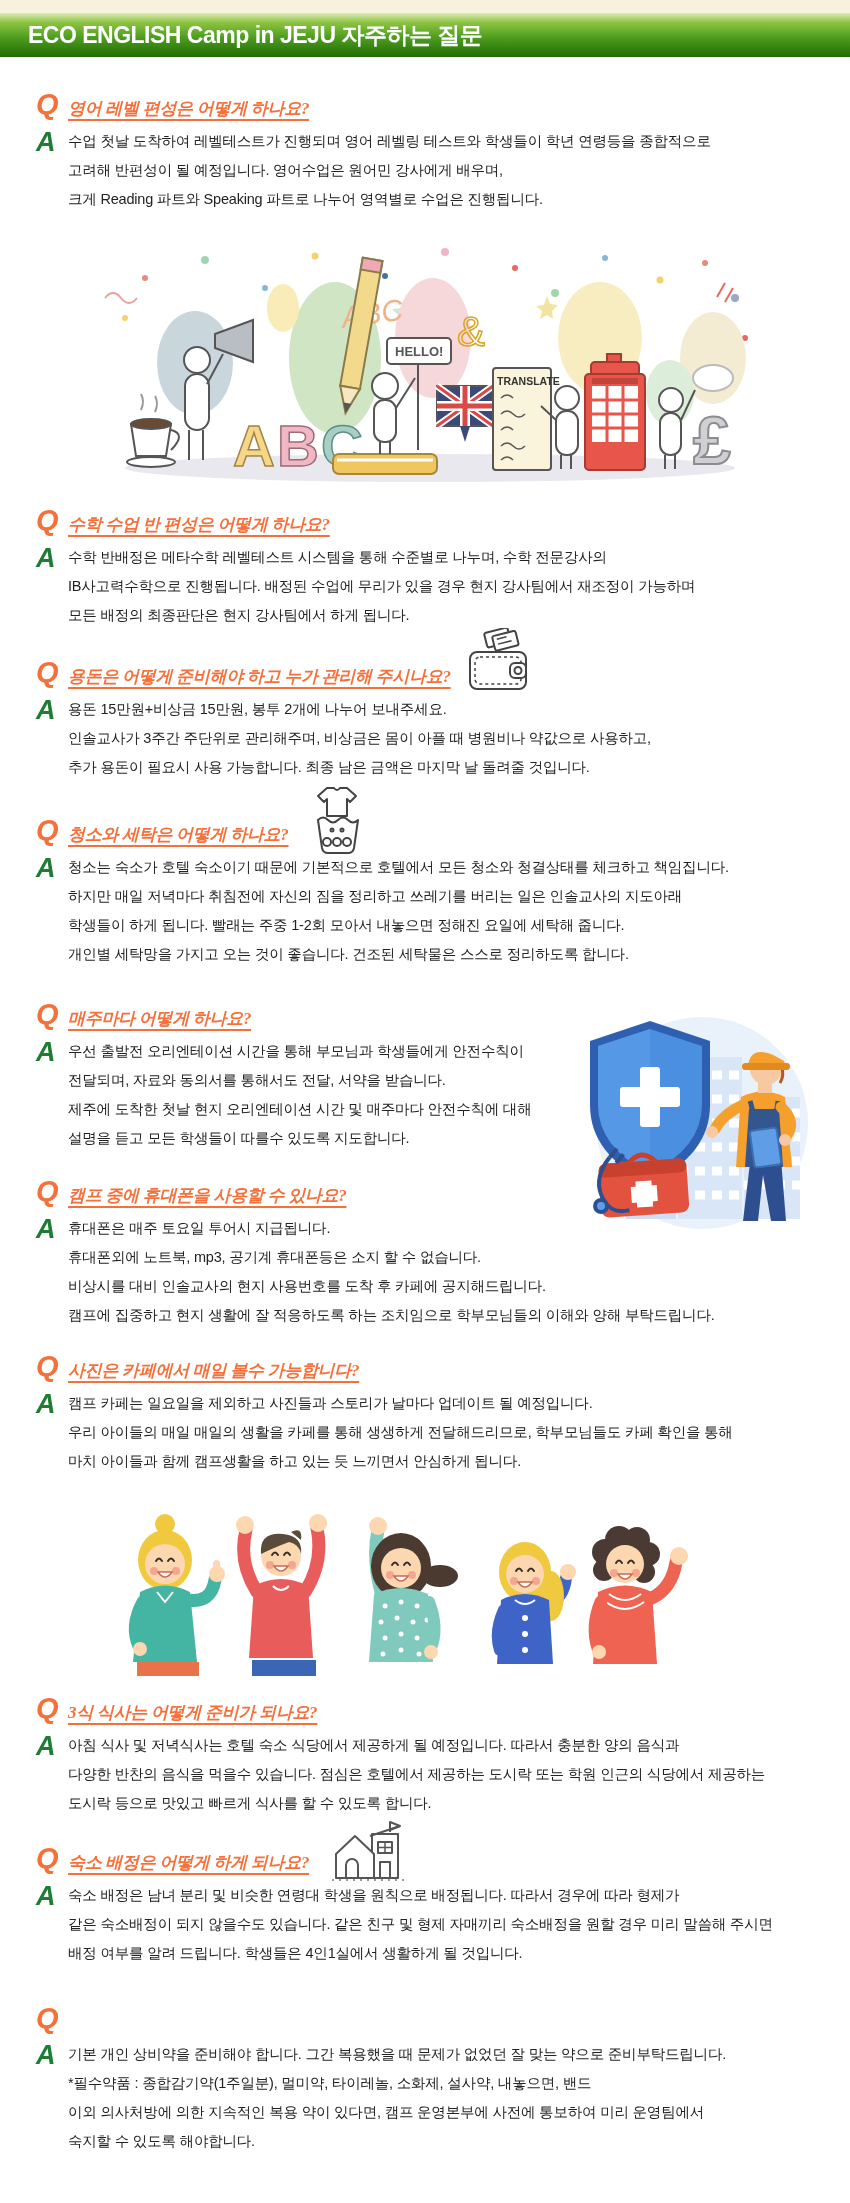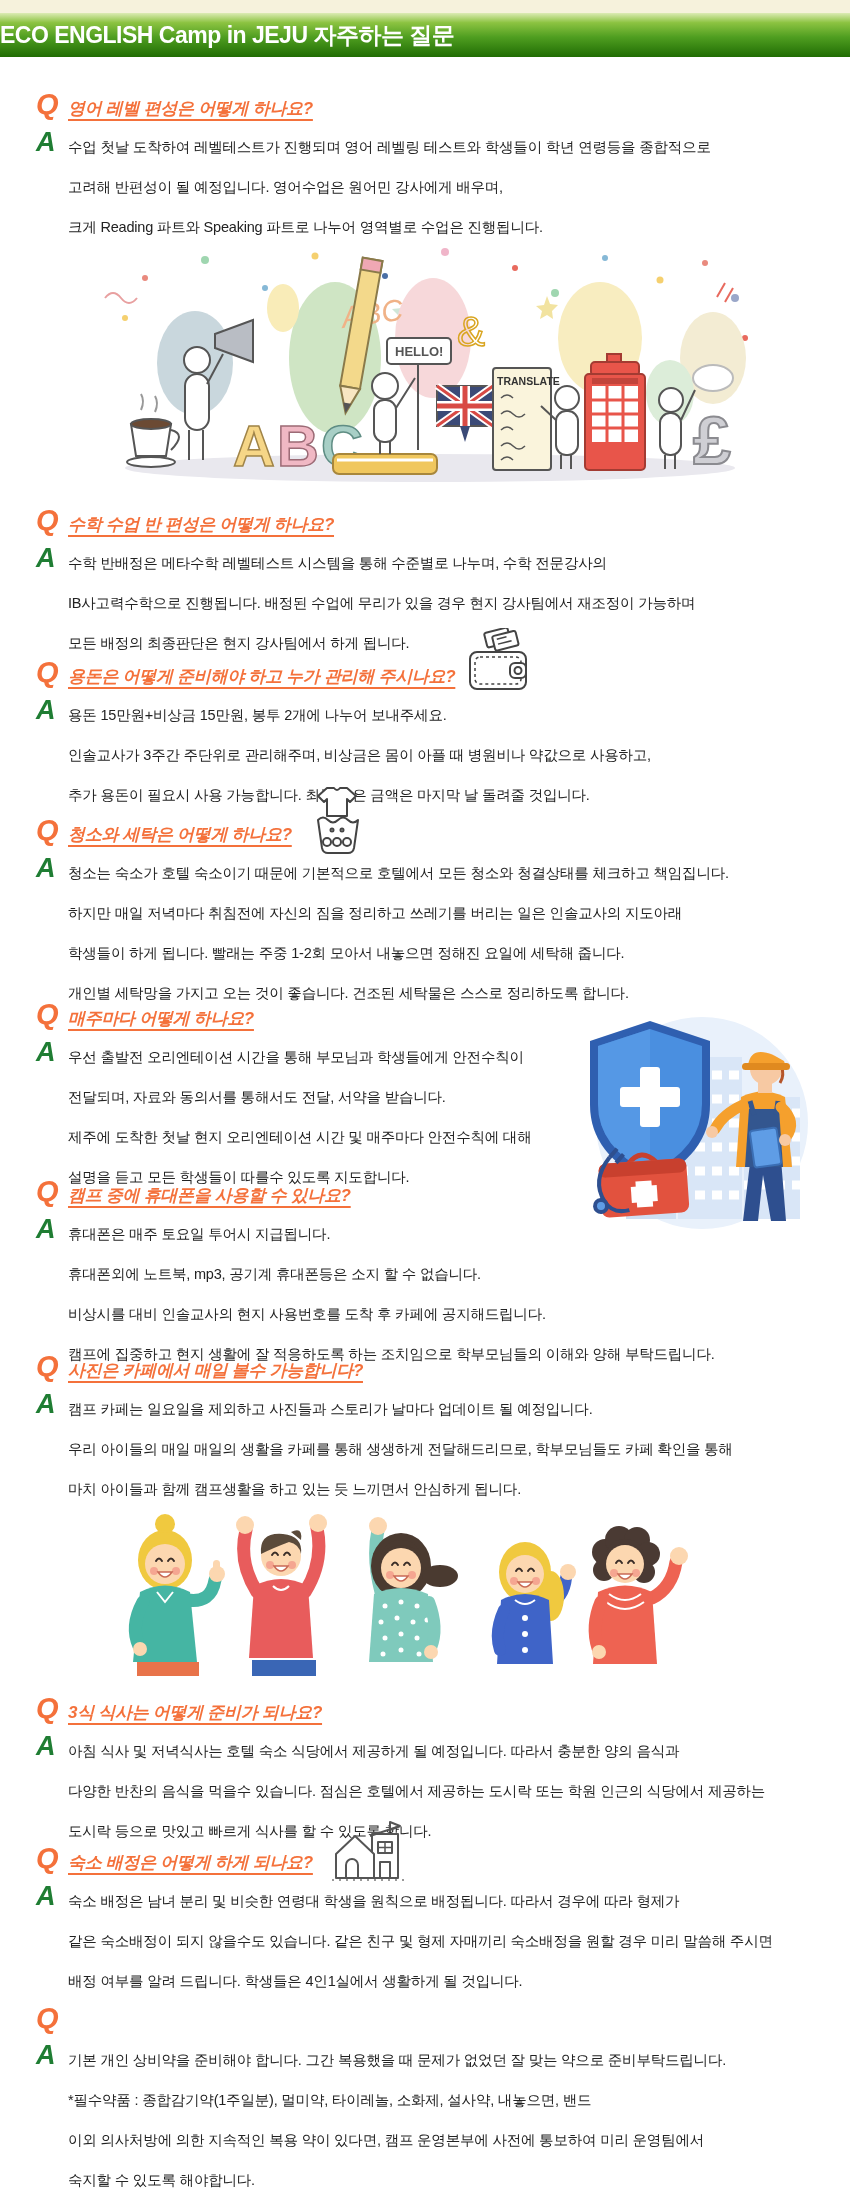--- a/index.html
+++ b/index.html
@@ -2,31 +2,31 @@
 <html><head>
 <meta charset="utf-8">
 <style>
   html,body{margin:0;padding:0;background:#fff;}
   .page{position:relative;width:850px;height:2203px;background:#fff;overflow:hidden;
         font-family:"Liberation Sans","DejaVu Sans",sans-serif;}
   .top-strip{position:absolute;left:0;top:0;width:850px;height:13px;background:#f6f2dc;}
   .banner{position:absolute;left:0;top:13px;width:850px;height:44px;
           background:linear-gradient(180deg,#dcebb4 0%,#8cc341 22%,#4f9e20 55%,#206c04 100%);
           display:flex;align-items:center;}
-  .banner-title{color:#fff;font-size:23px;font-weight:800;letter-spacing:-0.5px;}
+  .banner-title{color:#fff;font-size:23px;font-weight:800;padding-left:28px;letter-spacing:-0.5px;}
   .faq{position:absolute;left:36px;width:790px;}
   .q-row{display:flex;align-items:baseline;}
   .mark{flex:none;width:30px;font-style:italic;font-weight:800;}
   .q-mark{color:#f4713b;font-size:29px;line-height:1;}
   .q-text{color:#f4713b;font-size:17px;font-weight:800;font-style:italic;
           text-decoration:underline;text-underline-offset:5px;text-decoration-thickness:1.5px;
-          letter-spacing:-0.3px;padding-left:2px;}
+          letter-spacing:-0.3px;padding-left:2px;font-family:Liberation Serif, serif;}
   .a-row{display:flex;align-items:flex-start;margin-top:7px;}
   .a-mark{color:#1f7d33;font-size:27px;line-height:1;padding-top:2px;}
-  .a-text{color:#222;font-size:14.5px;line-height:40px;letter-spacing:-0.2px;
+  .a-text{color:#222;font-size:14.5px;line-height:29px;letter-spacing:-0.2px;
           white-space:pre-line;width:752px;padding-left:2px;}
   .abs{position:absolute;}
   svg text{font-family:"Liberation Sans","DejaVu Sans",sans-serif;}
 </style>
 </head>
 <body>
 
 <div class="page">
   <div class="top-strip"></div>
   <div class="banner">

